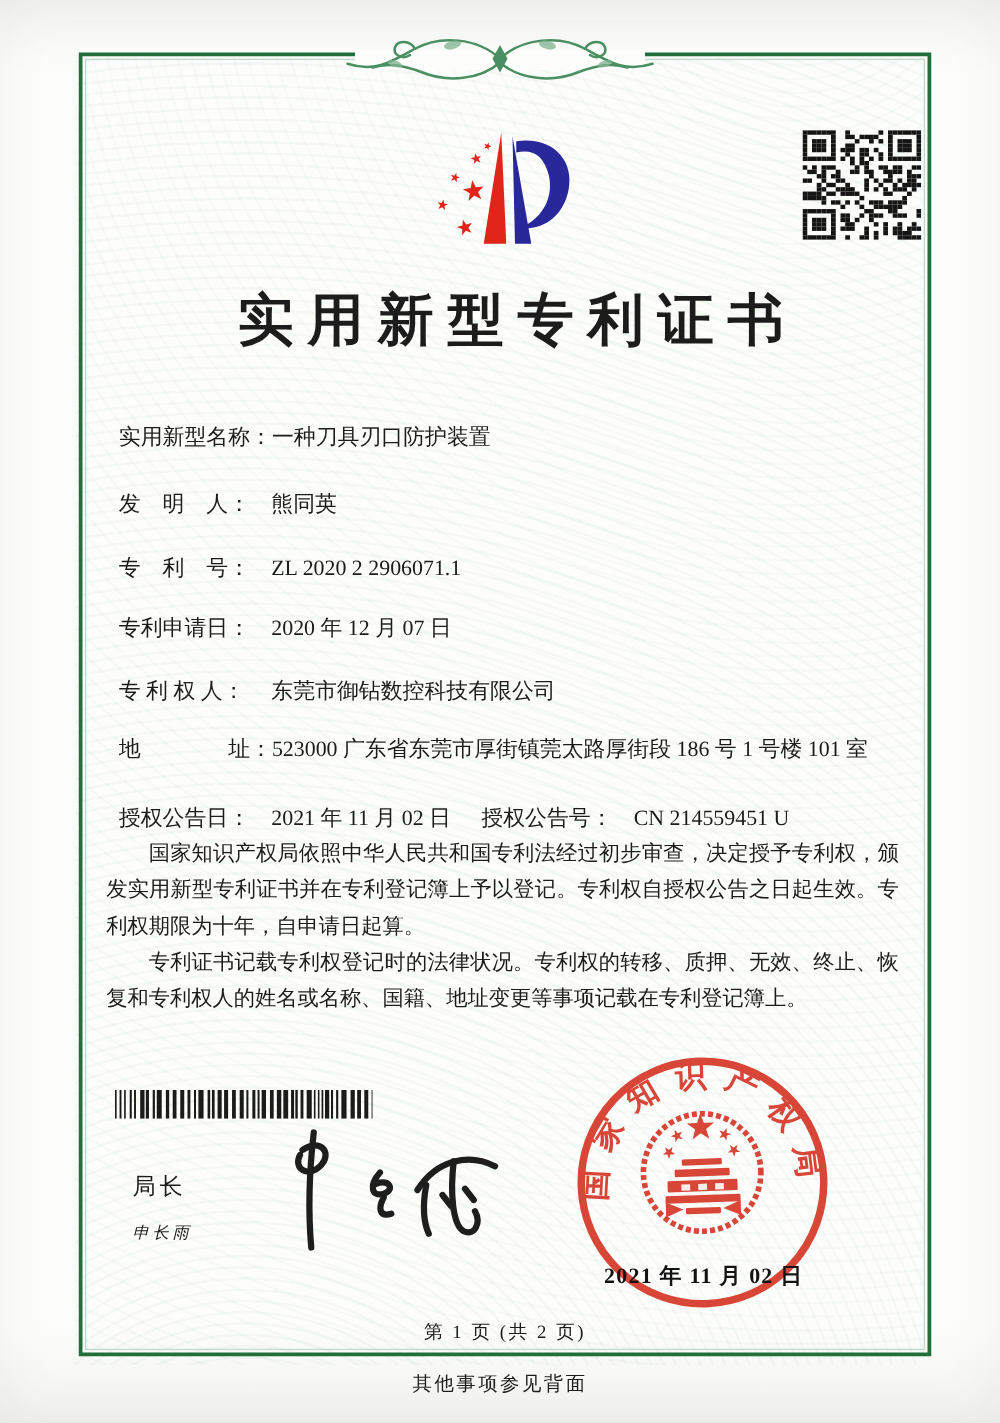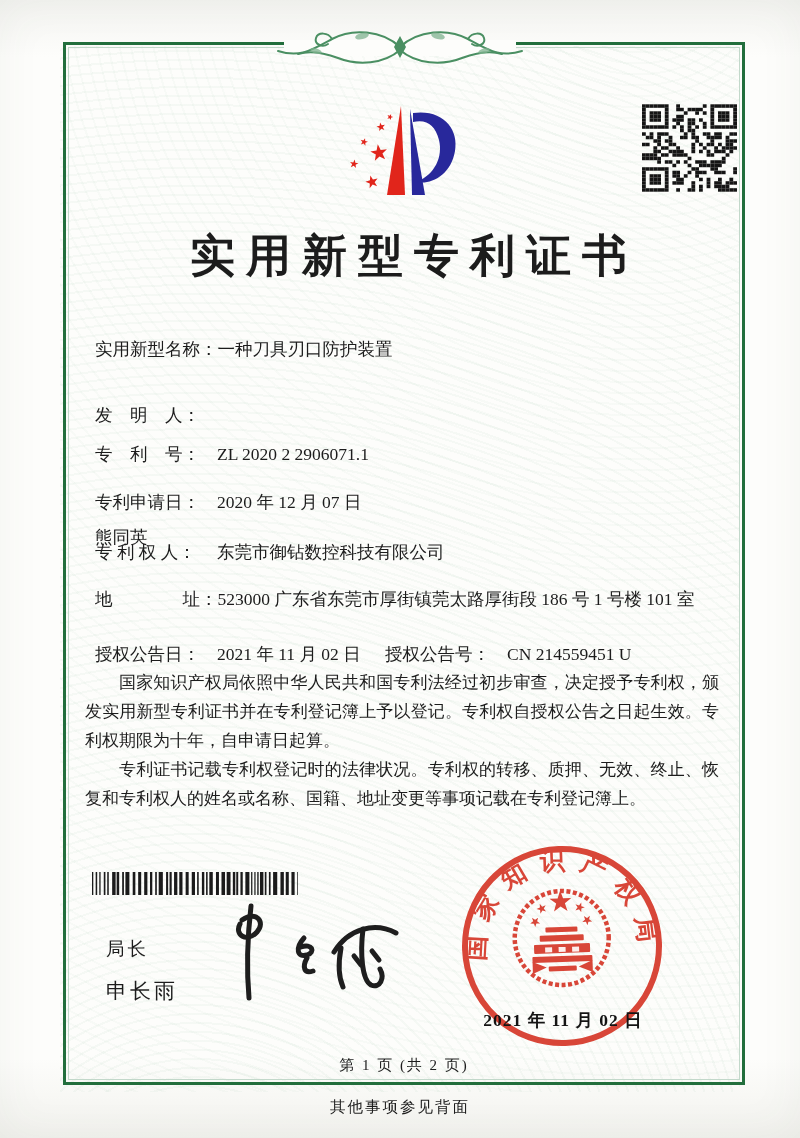--- a/index.html
+++ b/index.html
@@ -40,38 +40,38 @@
     text-align:center; font-size:45px; font-weight:700; letter-spacing:11px;
     text-indent:11px;
     padding-left:17px;
   }
   .fields { position:absolute; left:95px; top:0; width:625px; }
   .field-row { position:absolute; left:0; display:flex; align-items:flex-start;
     font-size:17.5px; line-height:26px; }
   .field-label { flex:0 0 122px; white-space:nowrap; }
   .field-value { flex:1; }
   .row-name      { top:336px; }
-  .row-inventor  { top:402px;flex-direction:column; }
+  .row-inventor  { top:390px; }
   .row-patentno  { top:441px; }
   .row-filing    { top:489px; }
   .row-patentee  { top:539px; }
   .row-address   { top:586px; width:625px; }
   .row-address .field-value { max-width:488px; }
   .row-grant     { top:641px; width:640px; }
   .grant-left  { position:absolute; left:0; display:flex; }
   .grant-right { position:absolute; left:290px; display:flex; }
   .grant-right .field-label { flex:0 0 122px; }
   .paragraphs {
     position:absolute; left:85px; top:668px; width:634px;
     font-size:17px; line-height:29px; text-align:justify;
   }
   .paragraphs p { text-indent:2em; }
   .barcode { position:absolute; left:92px; top:872px; width:206px; height:23px; }
   .signer-title { position:absolute; left:106px; top:936px; font-size:18.5px; letter-spacing:3px; }
-  .signer-name  { position:absolute; left:106px; top:977px; font-size:21px; letter-spacing:3px; }
+  .signer-name  { position:absolute; left:106px; top:977px; font-size:13px; letter-spacing:3px;font-style:italic; }
   .signature { position:absolute; left:212px; top:898px; width:210px; height:110px; }
   .seal { position:absolute; left:458px; top:842px; width:208px; height:208px;
     transform:rotate(-2deg); opacity:.93; }
   .seal-date {
     position:absolute; left:460px; top:1008px; width:206px; text-align:center;
     font-size:17.5px; font-weight:700; letter-spacing:1px; color:#141414;
   }
   .page-note {
     position:absolute; left:0; top:1056px; width:808px; text-align:center;
     font-size:15px; letter-spacing:2px;

